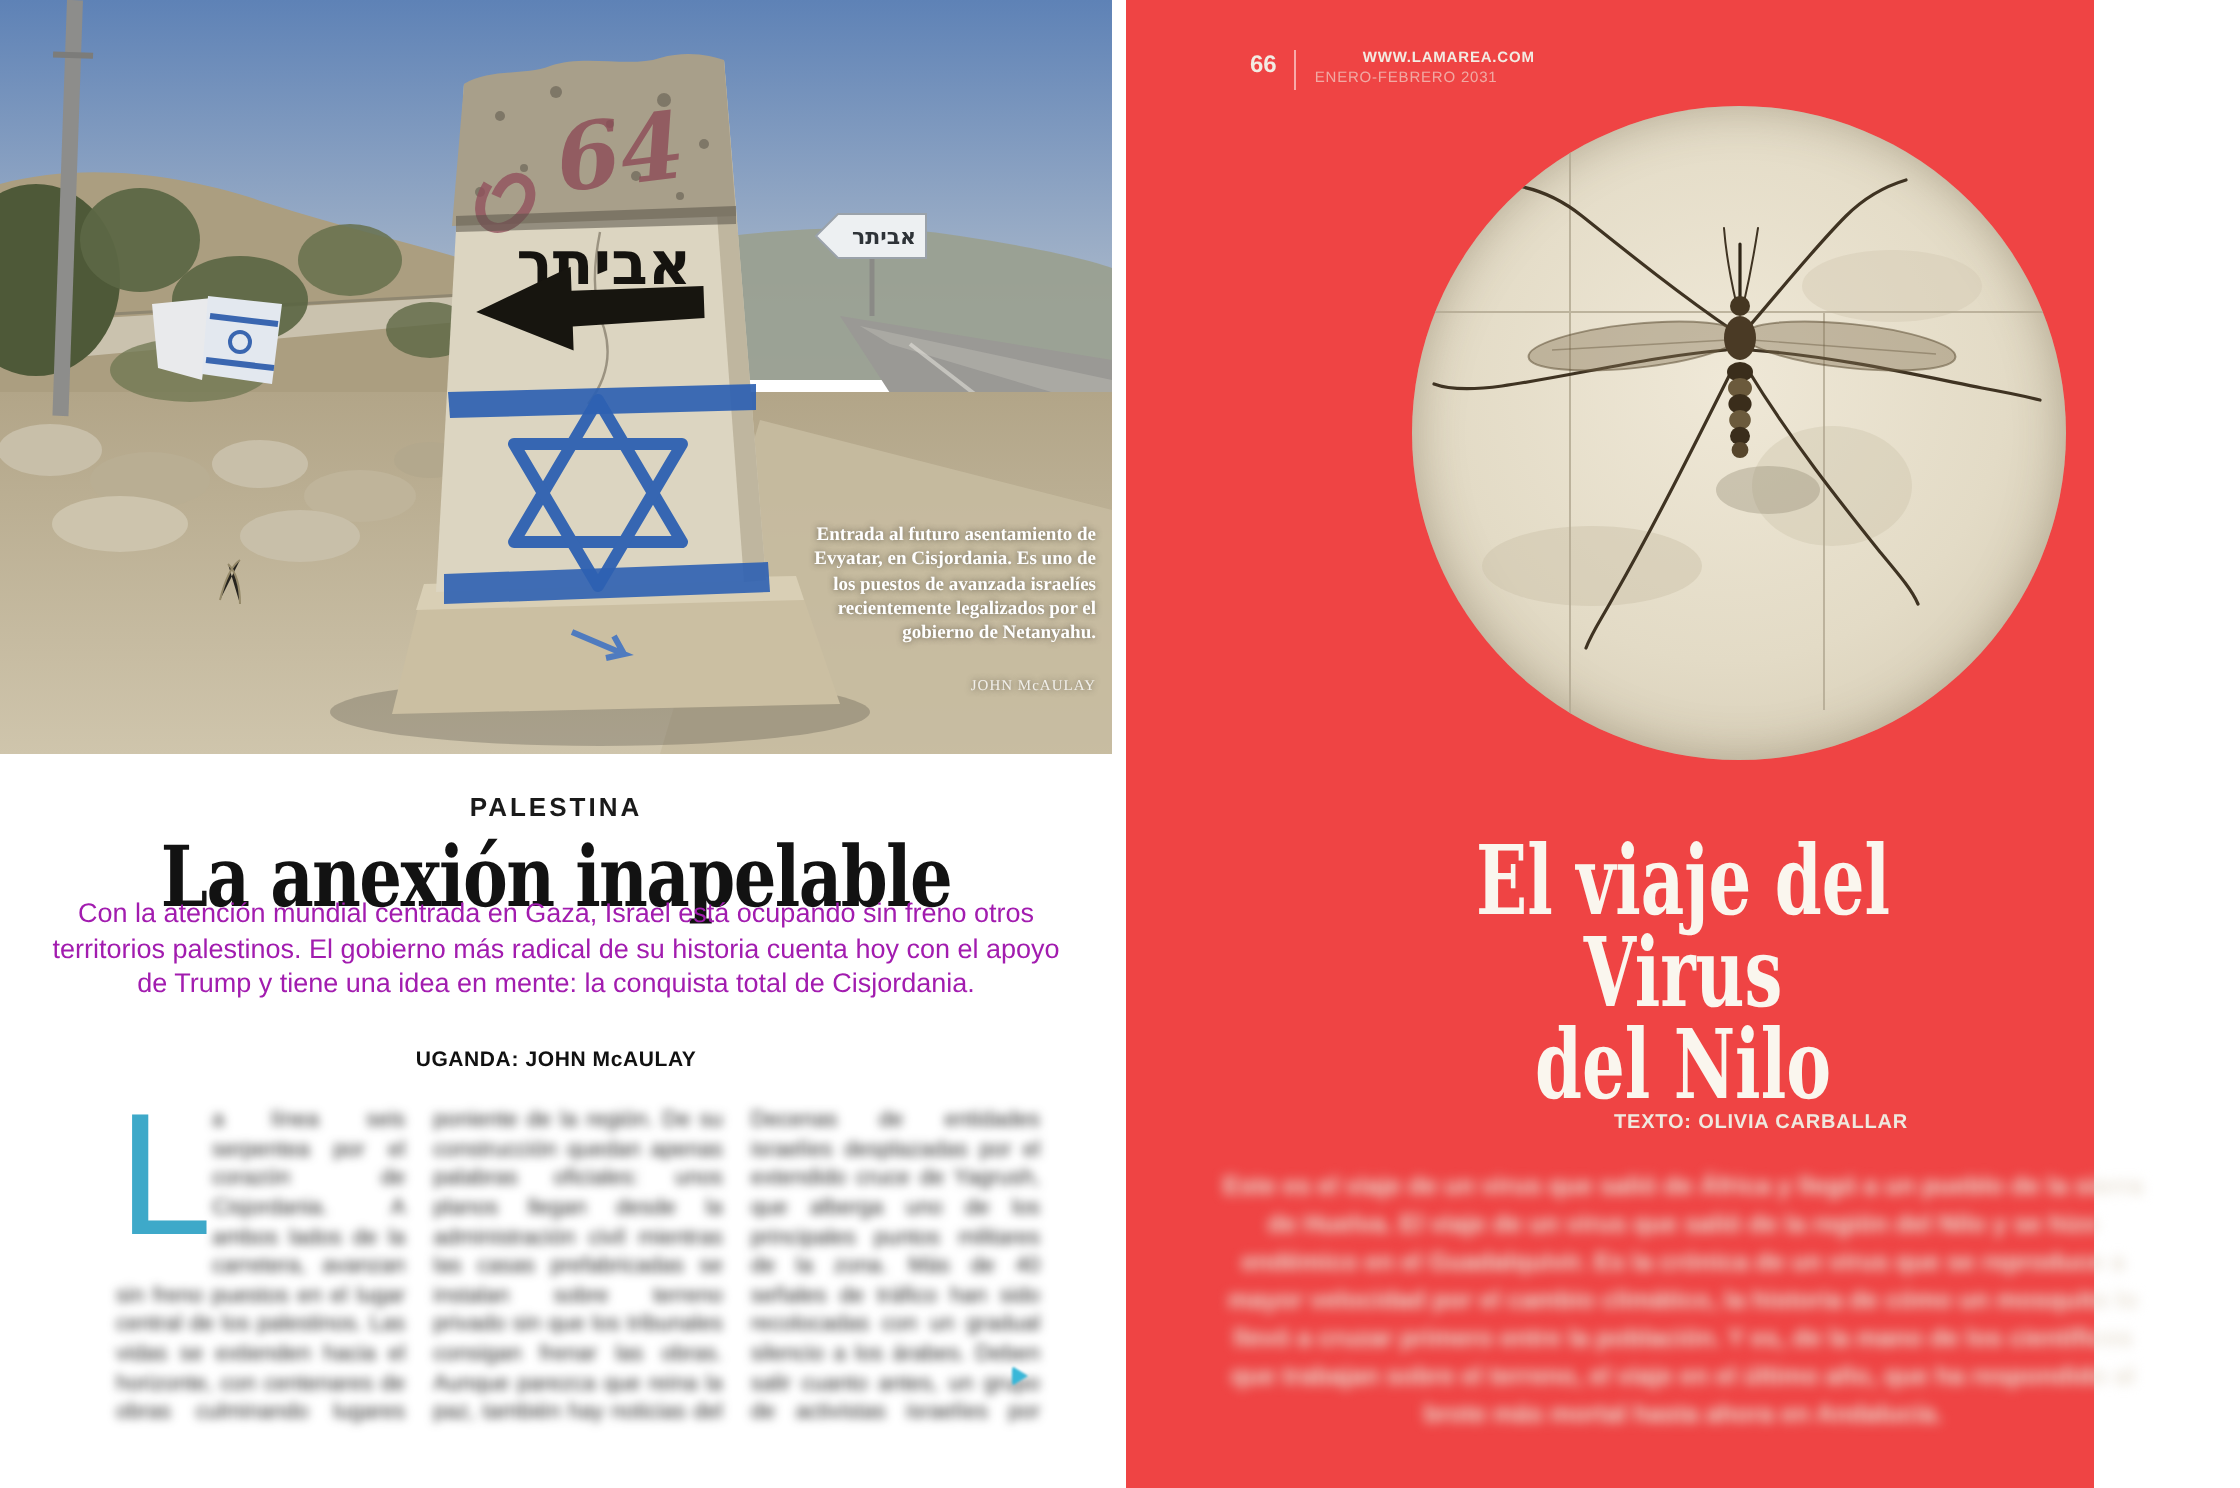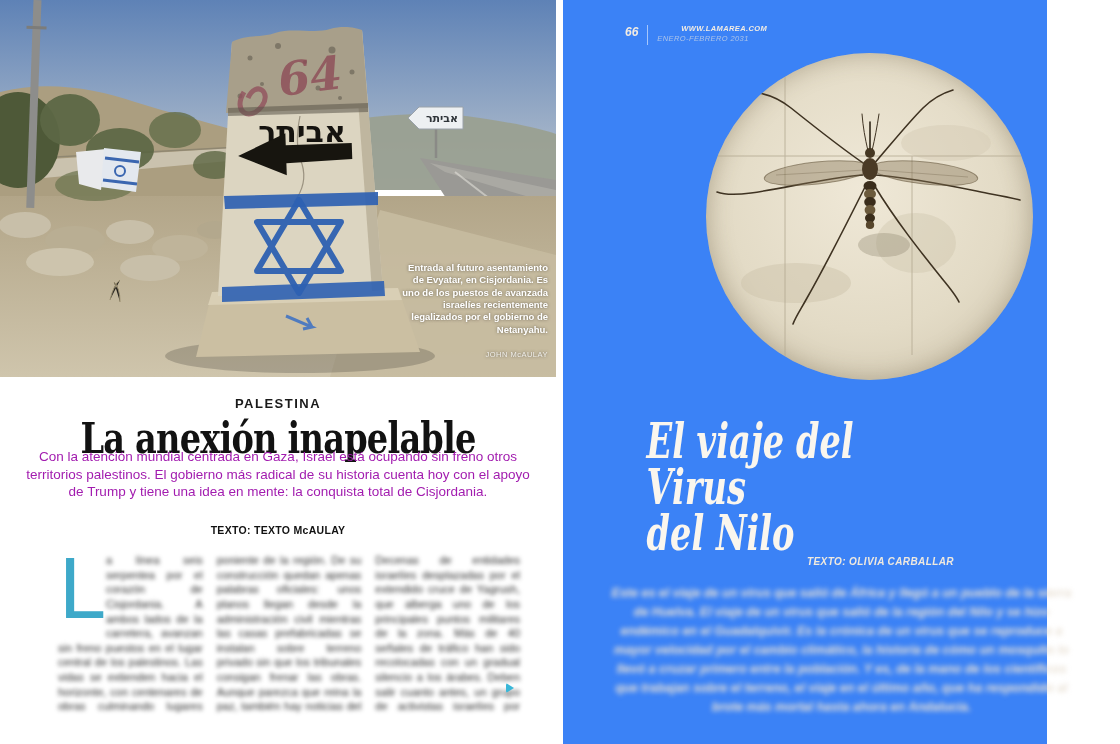--- a/index.html
+++ b/index.html
@@ -10,20 +10,21 @@
     overflow:hidden; margin:0 auto;
   }
 
   
   #left-page { position:absolute; left:0; top:0; width:556px; height:744px; background:#fff; }
   .photo-wrap { position:absolute; left:0; top:0; width:556px; height:377px; overflow:hidden; }
   .photo-caption {
     position:absolute; left:396px; top:262px; width:152px; text-align:right;
     color:#ffffff; font-size:9.5px; line-height:1.3; font-weight:bold;
     text-shadow:0 0 3px rgba(60,55,45,.7);
+    font-family:Liberation Serif, serif;
   }
   .photo-credit {
     margin-top:14px; font-size:7.5px; font-weight:normal; letter-spacing:.5px;
     color:rgba(255,255,255,.82);
   }
   .kicker-left {
     position:absolute; left:0; top:396px; width:556px; text-align:center;
     font-size:13px; font-weight:bold; letter-spacing:1.5px; color:#1a1a1a;
   }
   .headline-left {
@@ -54,37 +55,37 @@
     font-family:"DejaVu Sans", sans-serif; font-size:82px; line-height:78px;
     color:#3ea9c9; font-weight:normal;
   }
   .end-marker {
     position:absolute; left:506px; top:683px; width:0; height:0;
     border-top:5px solid transparent; border-bottom:5px solid transparent;
     border-left:8px solid #39b7d8; border-radius:2px; filter:blur(.6px);
   }
 
   
-  #right-page { position:absolute; left:563px; top:0; width:484px; height:744px; background:#3b82f6;font-style:italic; }
+  #right-page { position:absolute; left:563px; top:0; width:484px; height:744px; background:#ef4444; }
   .rp-header { position:absolute; left:62px; top:24px; display:flex; align-items:flex-start; gap:9px; }
   .rp-pagenum { font-size:12px; font-weight:bold; color:#f2ece3; line-height:1.4; }
   .rp-divider { width:1px; height:20px; background:rgba(255,255,255,.55); margin-top:1px; }
   .rp-site { font-size:7.5px; font-weight:bold; color:#f2ece3; letter-spacing:.4px; line-height:1.35;margin-left:24px; }
   .rp-issue { font-size:7.5px; color:rgba(242,236,227,.6); letter-spacing:.4px; line-height:1.35; }
   .scope-circle {
     position:absolute; left:143px; top:53px; width:327px; height:327px; border-radius:50%;
     background:radial-gradient(circle at 48% 42%, #efe8d7 0%, #e3dbc6 55%, #cfc5ad 100%);
     overflow:hidden; box-shadow:inset 0 0 24px rgba(90,75,50,.35);
   }
   .kicker-right {
     position:absolute; left:0; top:398px; width:557px; text-align:center;
     font-size:13px; font-weight:bold; letter-spacing:.8px; color:#f7f2ea;
   }
   .headline-right {
-    position:absolute; left:0; top:418px; width:557px; text-align:left;
+    position:absolute; left:0; top:418px; width:557px; text-align:center;
     font-family:"DejaVu Serif", serif; font-weight:bold; color:#faf6ee;
     font-size:48px; line-height:.96;
   }
   .headline-right .hl-line { display:block; transform:scaleX(.7); transform-origin:center; white-space:nowrap; }
   .byline-right {
     position:absolute; left:0; top:556px; width:557px; text-align:center;
     font-size:10px; font-weight:bold; color:#efe9df; letter-spacing:.4px;margin-left:39px;
   }
   .intro-right {
     position:absolute; left:47px; top:584px; width:463px; text-align:center;
@@ -222,21 +223,21 @@
 
       <div class="photo-caption">
         <span>Entrada al futuro asentamiento de Evyatar, en Cisjordania. Es uno de los puestos de avanzada israelíes recientemente legalizados por el gobierno de Netanyahu.</span>
         <div class="photo-credit">JOHN McAULAY</div>
       </div>
     </div>
 
     <div class="kicker-left">PALESTINA</div>
     <h1 class="headline-left">La anexión inapelable</h1>
     <p class="standfirst">Con la atención mundial centrada en Gaza, Israel está ocupando sin freno otros territorios palestinos. El gobierno más radical de su historia cuenta hoy con el apoyo de Trump y tiene una idea en mente: la conquista total de Cisjordania.</p>
-    <div class="byline-left">TEXTO: TEXTO McAULAY</div>
+    <div class="byline-left">UGANDA: JOHN McAULAY</div>
 
     <div class="dropcap">L</div>
     <div class="body-cols">
       <div class="body-col"><span class="dropcap-spacer"></span><span>a línea seis serpentea por el corazón de Cisjordania. A ambos lados de la carretera, avanzan sin freno puestos en el lugar central de los palestinos. Las vidas se extienden hacia el horizonte, con centenares de obras culminando lugares nuevos. A poca distancia, una familia recoge aceitunas bajo los árboles y lleva su cosecha con el brazo más</span></div>
       <div class="body-col"><span>poniente de la región. De su construcción quedan apenas palabras oficiales: unos planos llegan desde la administración civil mientras las casas prefabricadas se instalan sobre terreno privado sin que los tribunales consigan frenar las obras. Aunque parezca que reina la paz, también hay noticias del conflicto: lo que ocurre permanentemente en este territorio.</span></div>
       <div class="body-col"><span>Decenas de entidades israelíes desplazadas por el extendido cruce de Yagrush, que alberga uno de los principales puntos militares de la zona. Más de 40 señales de tráfico han sido recolocadas con un gradual silencio a los árabes. Deben salir cuanto antes, un grupo de activistas israelíes por derechos humanos se manifiesta contra la ocupación mostrando pancartas en</span></div>
     </div>
     <div class="end-marker"></div>
   </div>
 

